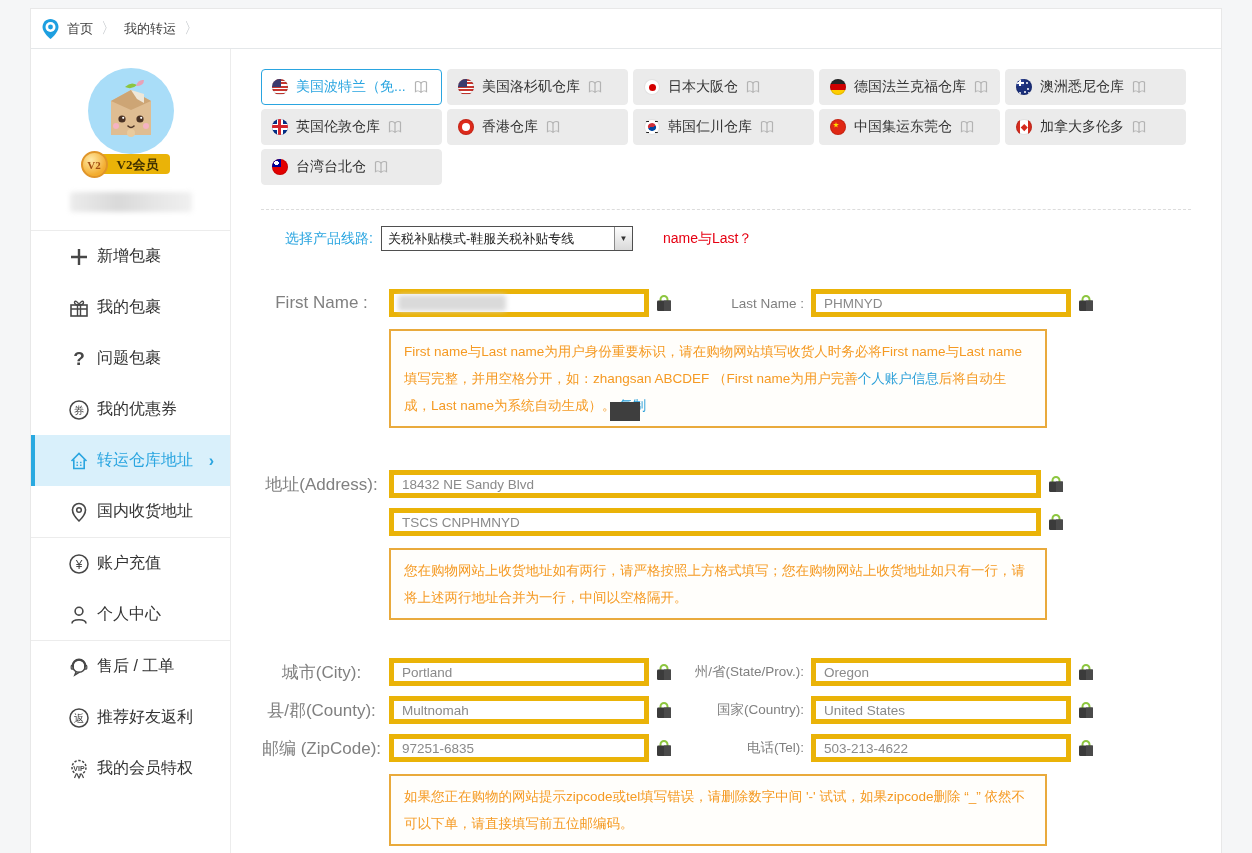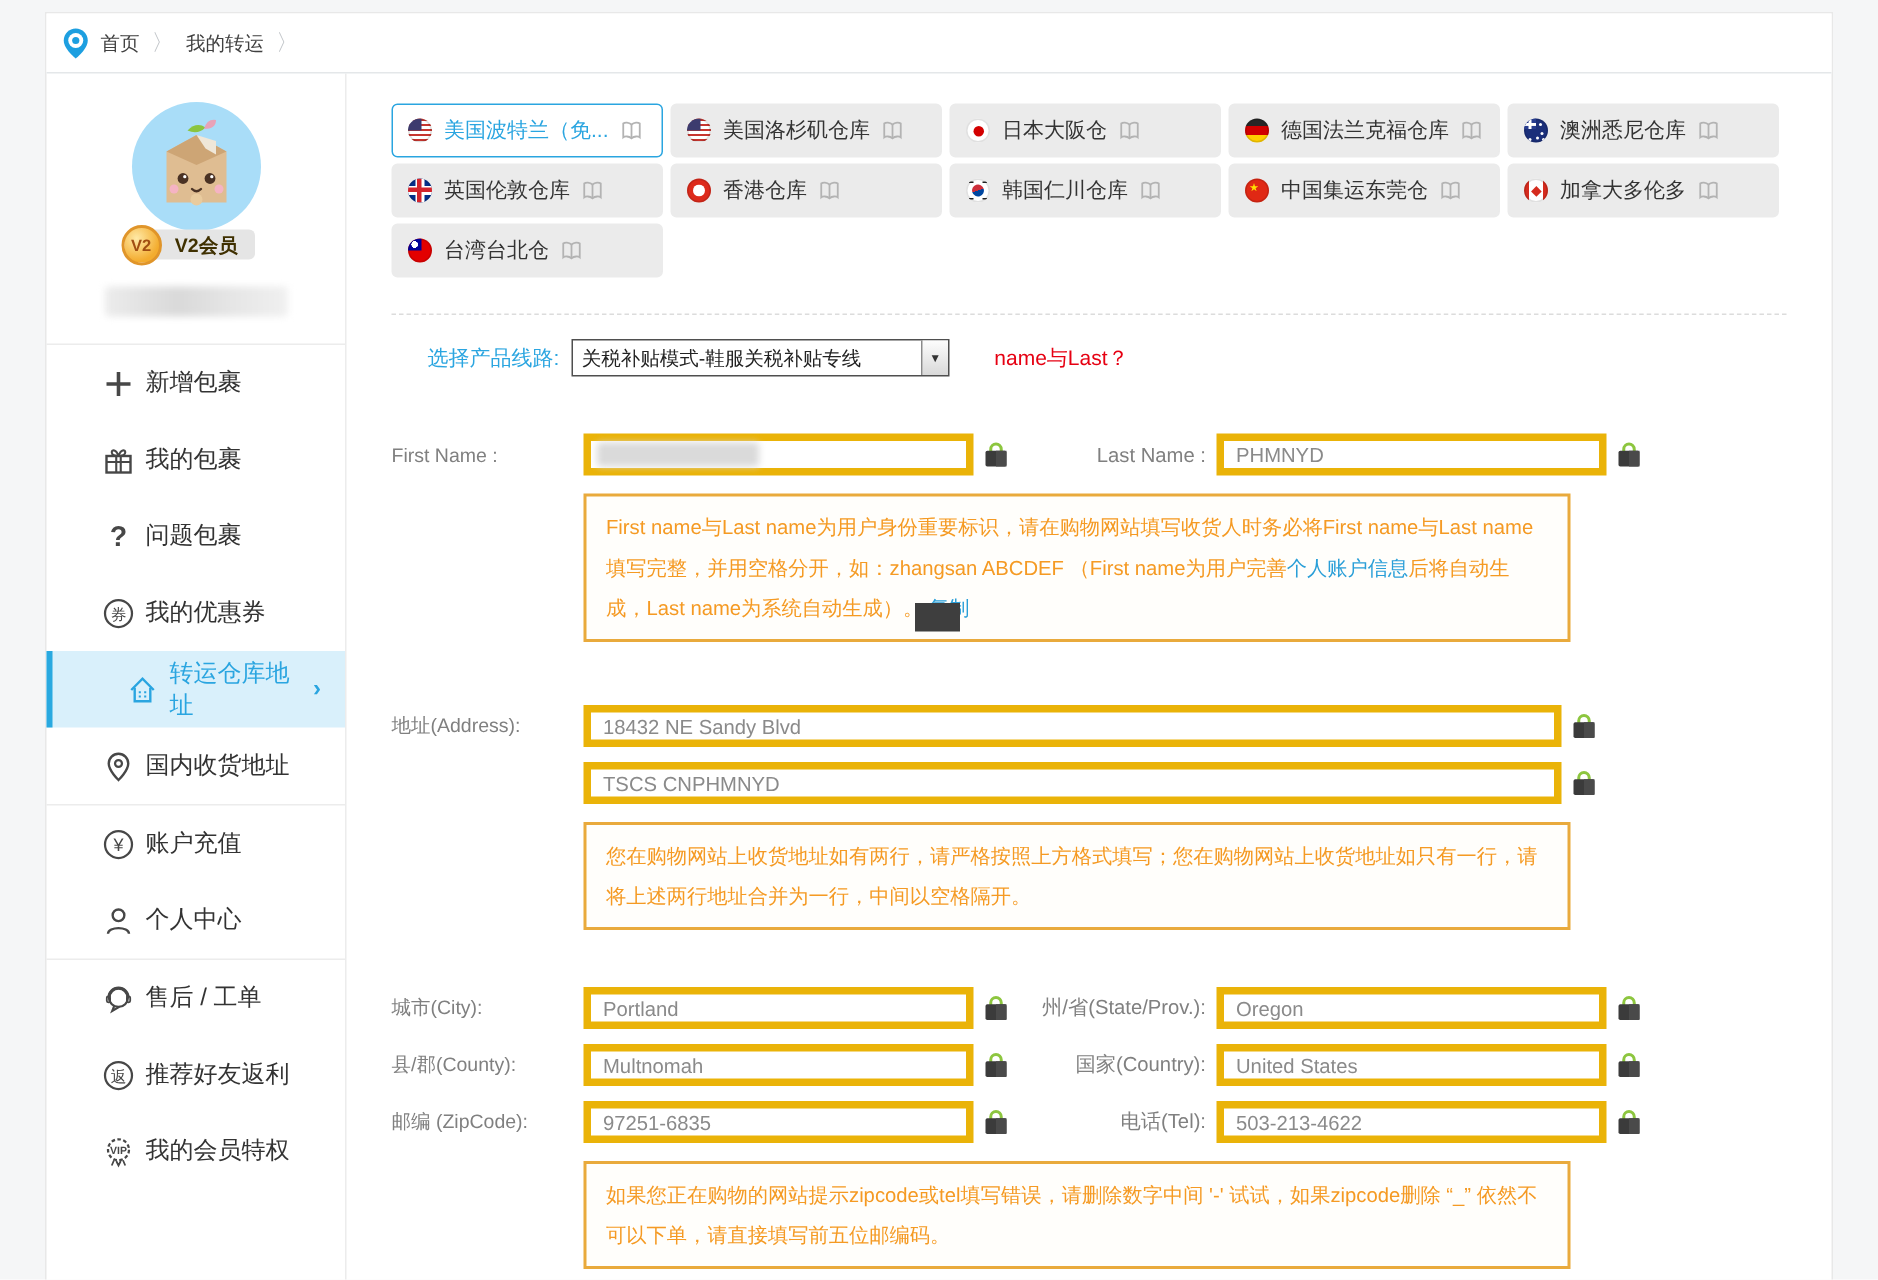--- a/index.html
+++ b/index.html
@@ -12,27 +12,27 @@
   .breadcrumb { height:40px; display:flex; align-items:center; gap:7px; padding-left:10px; border-bottom:1px solid #e4e7e9; background:#fff;text-align:center; }
   .breadcrumb .txt { font-size:13px; color:#404040; }
   .breadcrumb .sep { color:#c0c4c8; font-size:15px; margin:0 1px; }
 
   .layout { display:flex; }
 
   
   .sidebar { width:200px; border-right:1px solid #ececec; flex:none; }
   .profile { padding-top:18px; text-align:center; border-bottom:1px solid #ececec; padding-bottom:14px; }
   .avatar { width:88px; height:88px; margin:0 auto; display:block; }
-  .vipbadge { position:relative; display:inline-block; margin-top:-14px; background:#e5e5e5; border-radius:4px; padding:2px 12px 0 26px; font-size:13px; font-weight:bold; color:#3f3000; }
+  .vipbadge { position:relative; display:inline-block; margin-top:-14px; background:#eab308; border-radius:4px; padding:2px 12px 0 26px; font-size:13px; font-weight:bold; color:#3f3000;font-family:Liberation Serif, serif; }
   .medal { position:absolute; left:-10px; top:-3px; width:27px; height:27px; border-radius:50%; background:radial-gradient(circle at 35% 30%,#ffe9a6,#f3ac2e 70%); border:2px solid #e0952a; color:#a14e12; font-size:11px; font-weight:bold; display:flex; align-items:center; justify-content:center; }
   .nameblur { width:122px; height:20px; margin:18px auto 4px; background:linear-gradient(90deg,#ececec,#d9d9d9 40%,#e6e6e6 70%,#f0f0f0); border-radius:3px; filter:blur(2.5px); }
 
   .menu-item { height:51px; display:flex; align-items:center; gap:6px; padding-left:36px; font-size:16px; color:#333; cursor:pointer; position:relative; }
   .menu-item .mi { width:24px; height:24px; flex:none; display:flex; align-items:center; justify-content:center; }
-  .menu-item.active { background:#d9f0fb; border-left:4px solid #29a9e0; padding-left:48px; color:#2aa5e0; }
+  .menu-item.active { background:#d9f0fb; border-left:4px solid #29a9e0; padding-left:32px; color:#2aa5e0; }
   .menu-item.active svg * { stroke:#2aa5e0; }
   .menu-item .chev { margin-left:auto; margin-right:16px; color:#2aa5e0; font-size:16px; font-weight:bold; }
   .menu-div { border-top:1px solid #ececec; }
   .mi svg { display:block; }
   .mi svg * { stroke:#474747; }
   .mi svg text { stroke:none; fill:#474747; }
 
   
   .main { flex:1; padding:20px 30px 20px 30px; }
 
@@ -73,21 +73,21 @@
   
   .prodrow { display:flex; align-items:center; margin:16px 0 38px 24px; }
   .prodlabel { font-size:14px; color:#2aa5e0; margin-right:8px; }
   .fakeselect { width:252px; height:25px; border:1px solid #4f4f4f; display:flex; align-items:center; background:#fff; cursor:pointer; }
   .fakeselect .selval { flex:1; font-size:13px; color:#222; padding:0 6px; white-space:nowrap; overflow:hidden; }
   .fakeselect .arrowbox { width:18px; height:100%; border-left:1px solid #8a8a8a; background:linear-gradient(#fdfdfd,#d9d9d9); display:flex; align-items:center; justify-content:center; font-size:8px; color:#333; }
   .prodhelp { font-size:14px; color:#e60012; margin-left:30px; cursor:pointer; }
 
   
   .frow { display:flex; align-items:center; margin-bottom:10px; }
-  .flabel { width:128px; text-align:left; padding-right:7px; font-size:13px; color:#808080; flex:none; }
+  .flabel { width:128px; text-align:center; padding-right:7px; font-size:17px; color:#808080; flex:none; }
   .flabel2 { width:138px; text-align:right; padding-right:7px; font-size:13.5px; color:#808080; flex:none; }
   .finput { width:260px; height:28px; border:5px solid #eab308; font-size:13.5px; color:#8a8a8a; padding:0 8px; outline:none; font-family:inherit; background:#fff; }
   .finput.wide { width:652px; }
   .bag { margin-left:6px; flex:none; cursor:pointer; display:block; }
   .inwrap { position:relative; display:flex; align-items:center; }
   .blurval { position:absolute; left:9px; top:6px; width:108px; height:16px; background:#dadada; filter:blur(2.5px); border-radius:2px; }
 
   .note { margin:12px 0 24px 128px; width:658px; border:2px solid #e9aa3c; padding:7px 13px; font-size:13.5px; line-height:27px; color:#f59a23; background:#fffefb; }
   .note .blue { color:#2a9fd8; }
   .copywrap { position:relative; color:#2a9fd8; cursor:pointer; }

